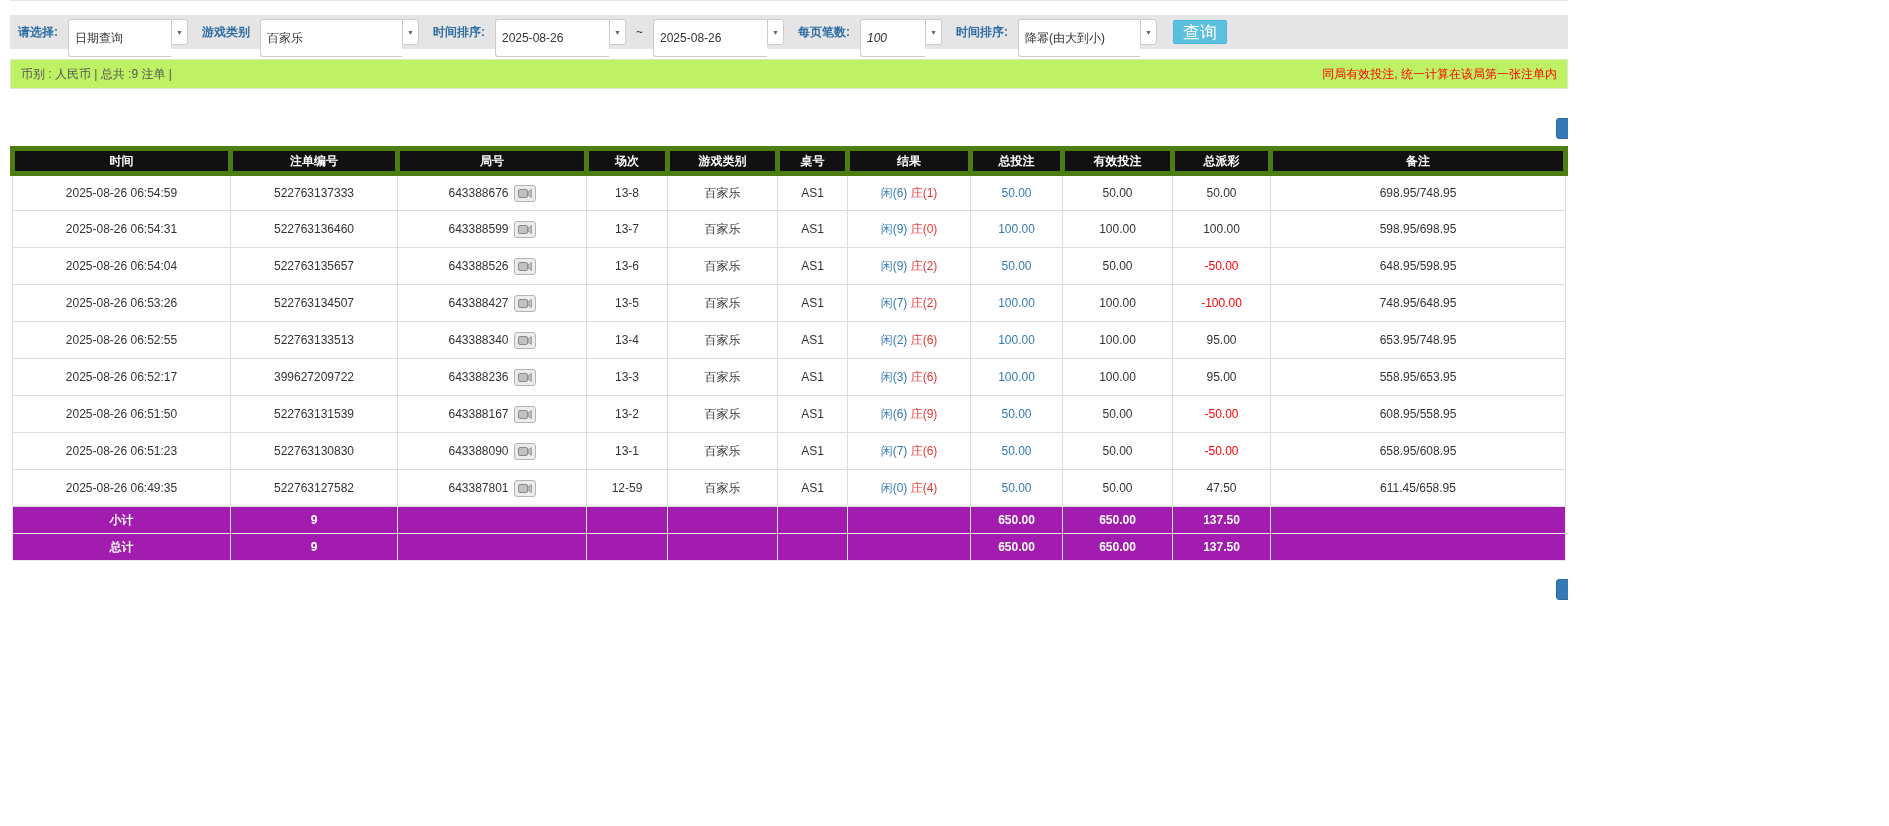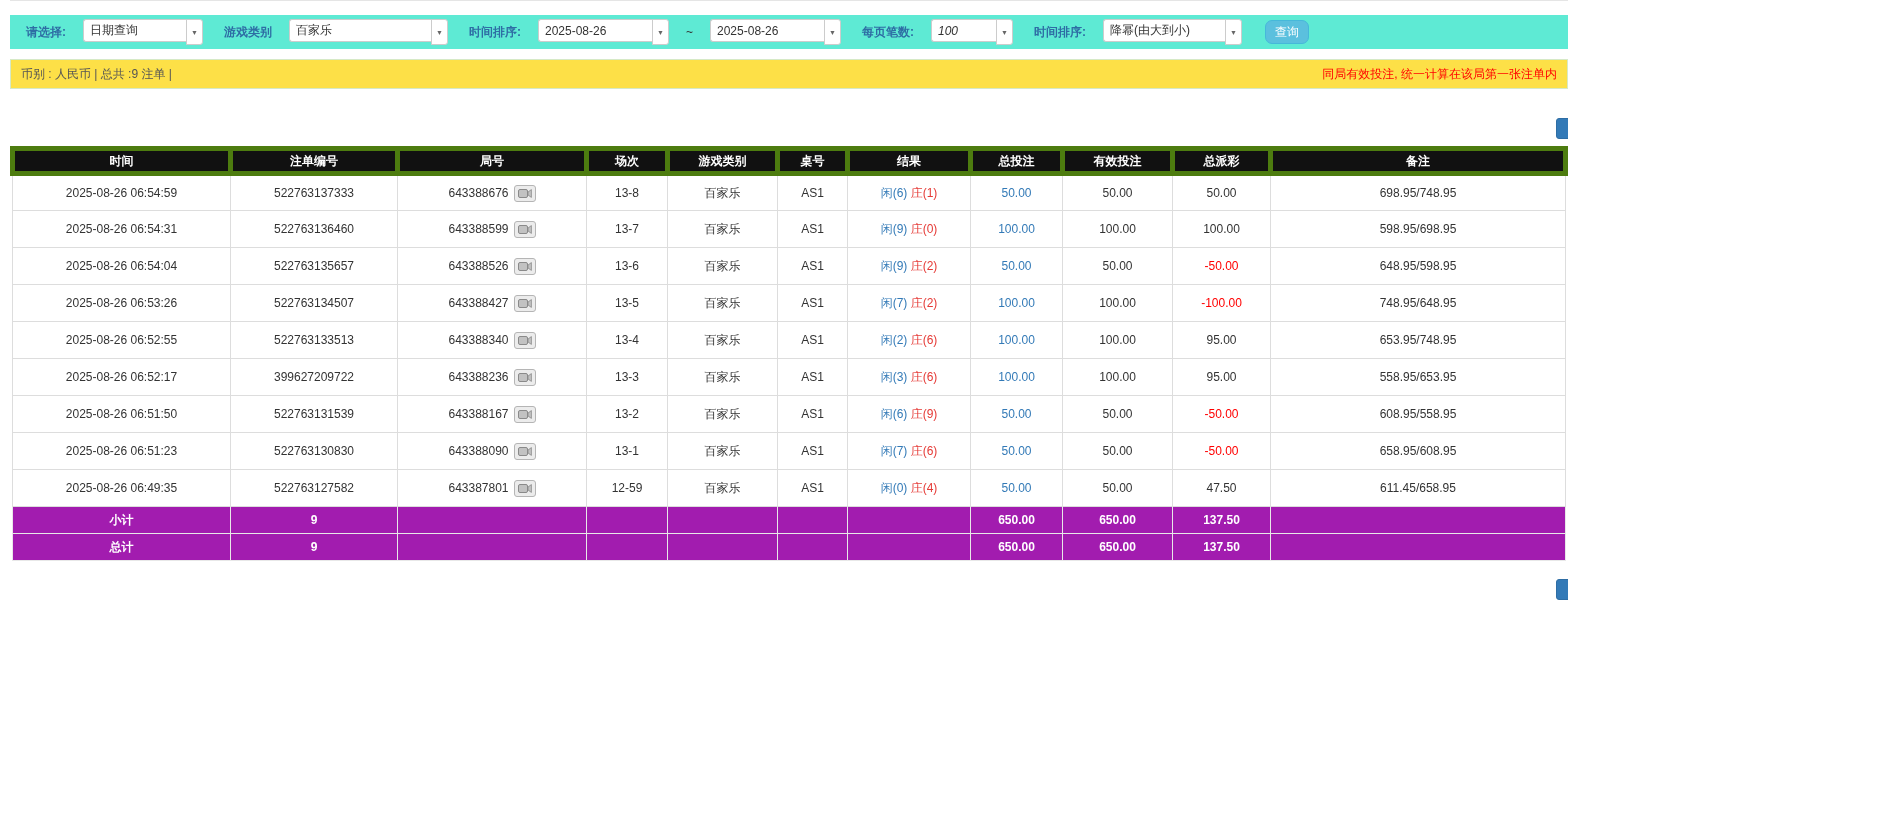--- a/index.html
+++ b/index.html
@@ -23,36 +23,36 @@
   }
   hr.title-divider {
     border: none;
     border-top: 1px solid #e5e5e5;
     margin: 0 0 14px 0;
   }
   
   .filter-bar {
     width: 1558px;
     height: 34px;
-    background: #5eead4;
+    background: #e5e5e5;
     display: flex;
     align-items: center;
-    padding: 0 12px;
-    gap: 17px;
+    padding: 0 4px;
+    gap: 10px;
     font-size: 12px;
     white-space: nowrap;
   }
   .flabel {
     color: #2e6da4;
     font-weight: bold;
     margin-left: 4px;
   }
   .combo { display: inline-flex; align-items: stretch; height: 26px; }
   .combo input {
-    height: 23px;
+    height: 38px;
     border: 1px solid #ccc;
     border-right: none;
     border-radius: 3px 0 0 3px;
     padding: 0 6px;
     font-size: 12px;
     font-family: inherit;
     color: #333;
     background: #fff;
     outline: none;
   }
@@ -74,32 +74,32 @@
   .w-date  input { width: 114px; }
   .w-size  input { width: 65px; font-style: italic; }
   .w-sort  input { width: 122px; }
   .tilde { color: #333; }
   .search-btn {
     margin-left: 6px;
     height: 24px;
     padding: 0 9px;
     background: #5bc0de;
     border: 1px solid #46b8da;
-    border-radius: 7px;
+    border-radius: 2px;
     color: #fff;
-    font-size: 12px;
+    font-size: 17px;
     font-family: inherit;
     cursor: pointer;
   }
   
   .summary-bar {
     margin-top: 10px;
     width: 1558px;
     height: 30px;
-    background: #fde047;
+    background: #bef264;
     border: 1px solid #d6e9c6;
     display: flex;
     align-items: center;
     justify-content: space-between;
     padding: 0 10px;
     font-size: 12px;
     overflow: hidden;
     white-space: nowrap;
   }
   .summary-left { color: #555; }

